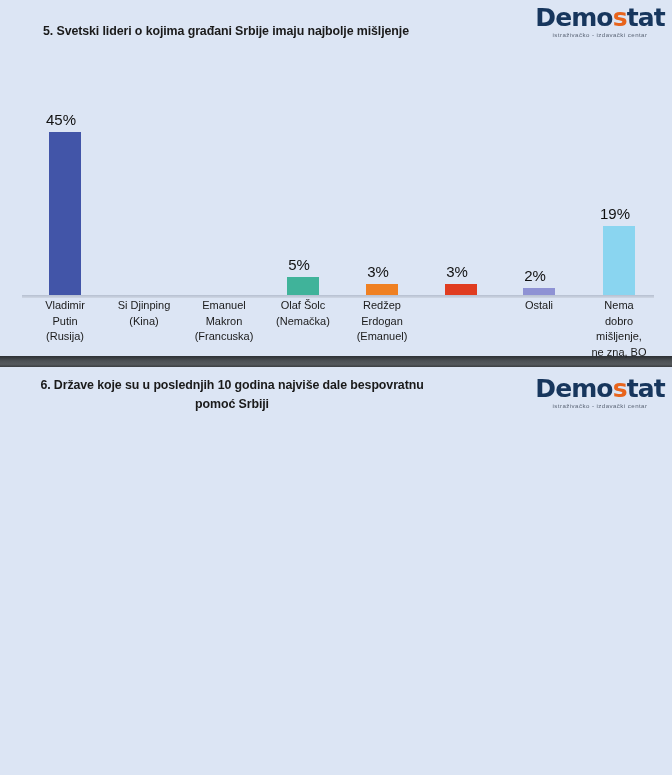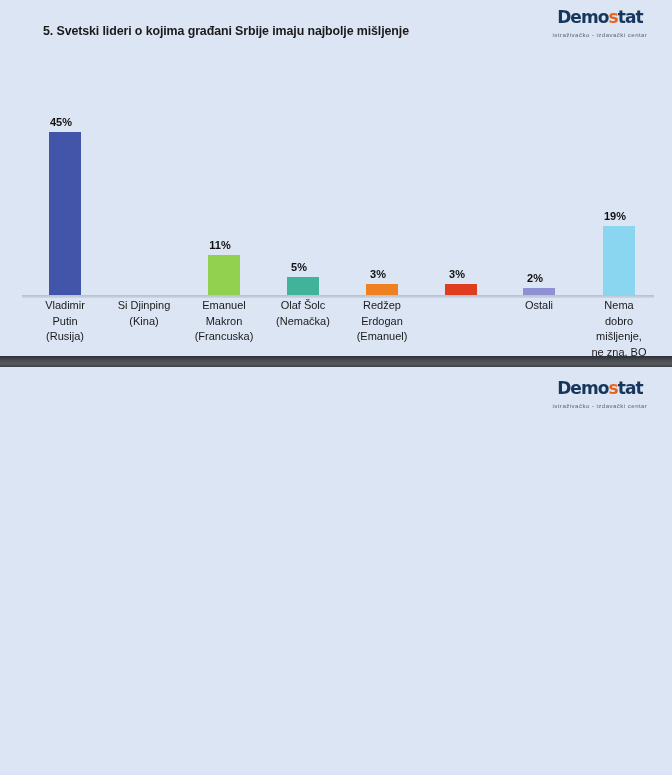--- a/index.html
+++ b/index.html
@@ -18,21 +18,21 @@
     position:absolute;left:43px;top:24px;
     font-size:12.4px;font-weight:bold;color:#1a1a1a;
     letter-spacing:-0.1px;white-space:nowrap;
   }
   .hdr.two .title{left:22px;top:9px;line-height:19px;width:420px;white-space:normal;text-align:center;}
 
   
   .logo{position:absolute;right:4px;top:5px;text-align:center;width:136px;}
   .logo .word{
     font-family:"DejaVu Sans", sans-serif;
-    font-size:17px;font-weight:bold;color:#17365d;
+    font-size:25px;font-weight:bold;color:#17365d;
     letter-spacing:-0.9px;line-height:25px;
   }
   .logo .word .or{color:#e8641c;}
   .logo .tag{
     font-size:6.1px;color:#5a6475;letter-spacing:0.45px;
     margin-top:1px;white-space:nowrap;
   }
 
   
   .divider{
@@ -47,21 +47,21 @@
     background:linear-gradient(to bottom,#b6bfd0,#cfd7e4);
   }
   .bar-col{position:absolute;bottom:0;width:78px;height:310px;}
   .bar-wrap{position:absolute;left:0;right:0;bottom:60px;height:190px;}
   .bar{
     position:absolute;bottom:0;left:50%;transform:translateX(-50%);
     width:32px;
   }
   .bar-val{
     position:absolute;left:0;right:8px;text-align:center;
-    font-size:11px;font-weight:bold;color:#111;
+    font-size:15px;font-weight:normal;color:#111;
   }
   .bar-lab{
     position:absolute;left:-5px;right:-5px;top:252px;
     text-align:center;font-size:11px;color:#1a1a1a;line-height:15.5px;
   }
 
   
   .piesec{position:relative;height:225px;}
 </style>
 </head>
@@ -91,24 +91,20 @@
             <div>(Rusija)</div>
           </div>
         </div>
         <div class="bar-col" style="left: 105px;">
           <div class="bar-lab">
             <div>Si Djinping</div>
             <div>(Kina)</div>
           </div>
         </div>
         <div class="bar-col" style="left: 185px;">
-          <div class="bar-wrap" style="bottom: 61px;">
-            <div class="bar" style="height: 40px; background: rgb(146, 208, 80);"></div>
-            <div class="bar-val" style="bottom: 44px;">11%</div>
-          </div>
           <div class="bar-lab">
             <div>Emanuel</div>
             <div>Makron</div>
             <div>(Francuska)</div>
           </div>
         </div>
         <div class="bar-col" style="left: 264px;">
           <div class="bar-wrap" style="bottom: 61px;">
             <div class="bar" style="height: 18px; background: rgb(64, 179, 154);"></div>
             <div class="bar-val" style="bottom: 22px;">5%</div>
@@ -158,20 +154,21 @@
         </div>
       </div>
   </div>
 </div>
 
 <div class="divider"></div>
 
 <div class="panel">
 
   <div class="hdr two" style="height:54px;">
+    <div class="title">6. Države koje su u poslednjih 10 godina najviše dale bespovratnu pomoć Srbiji</div>
     <div class="logo" style="top:9px;">
       <div class="word"><span>Demo</span><span class="or">s</span><span>tat</span></div>
       <div class="tag">istraživačko - izdavački centar</div>
     </div>
   </div>
 
   <div class="piesec">
     <div id="pie-host"></div>
 
   </div>

